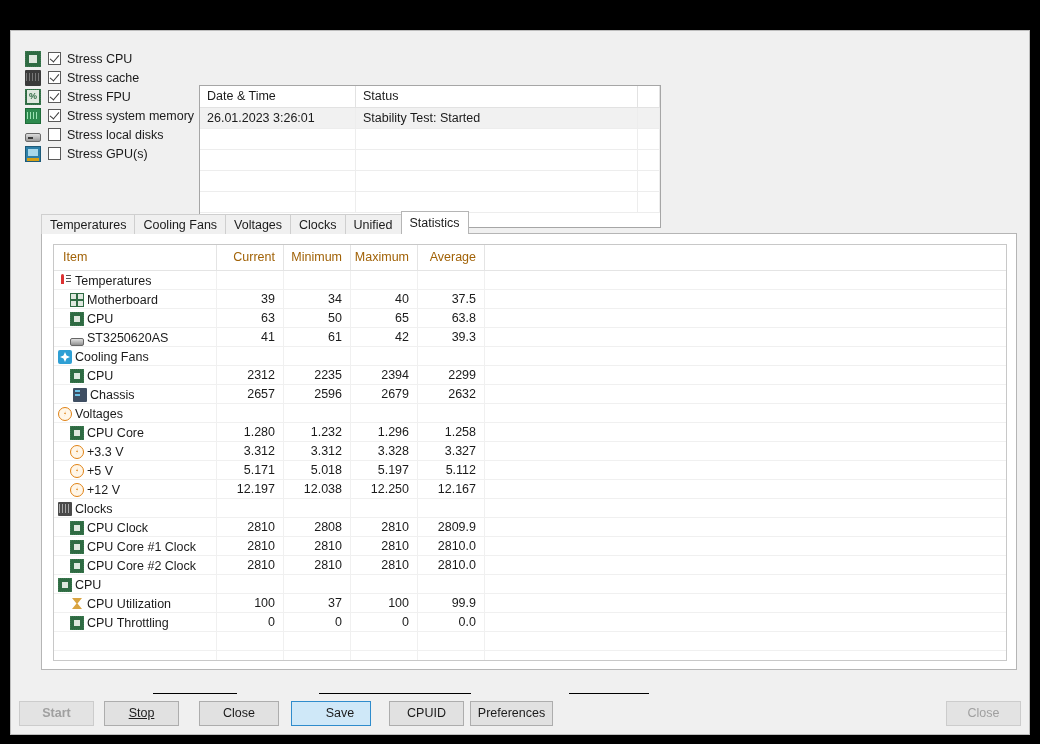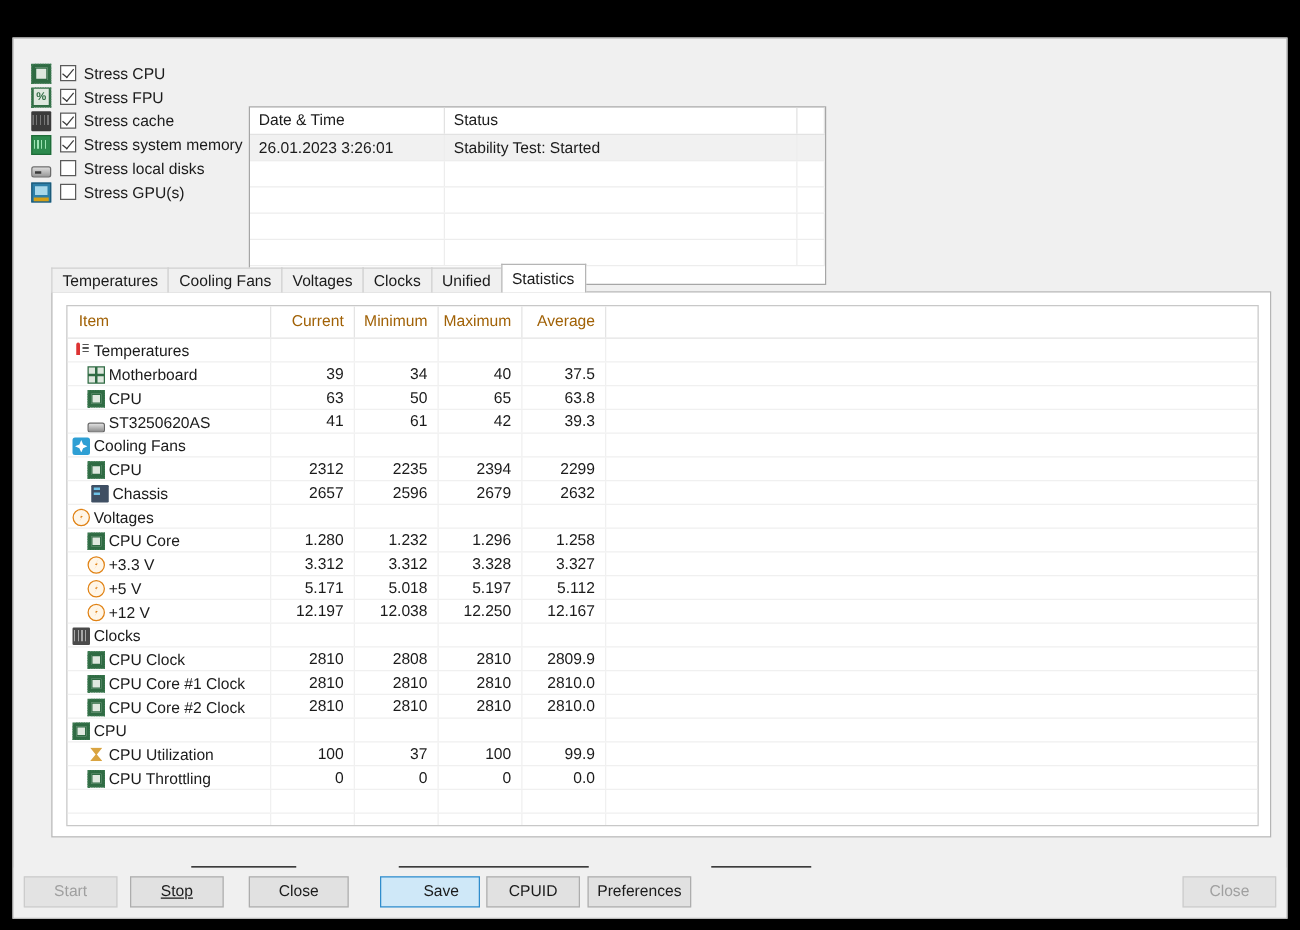--- a/index.html
+++ b/index.html
@@ -408,28 +408,28 @@
 
   <div id="top-area">
 
     <div id="stress-options">
         <div class="stress-row">
           <span class="stress-icon ic-chip"></span>
           <span class="cbx checked"></span>
           <span class="stress-label">Stress CPU</span>
         </div>
         <div class="stress-row">
+          <span class="stress-icon ic-cache"></span>
+          <span class="cbx checked"></span>
+          <span class="stress-label">Stress cache</span>
+        </div>
+        <div class="stress-row">
           <span class="stress-icon ic-fpu"></span>
           <span class="cbx checked"></span>
           <span class="stress-label">Stress FPU</span>
-        </div>
-        <div class="stress-row">
-          <span class="stress-icon ic-cache"></span>
-          <span class="cbx checked"></span>
-          <span class="stress-label">Stress cache</span>
         </div>
         <div class="stress-row">
           <span class="stress-icon ic-ram"></span>
           <span class="cbx checked"></span>
           <span class="stress-label">Stress system memory</span>
         </div>
         <div class="stress-row">
           <span class="stress-icon ic-disk"></span>
           <span class="cbx"></span>
           <span class="stress-label">Stress local disks</span>
@@ -756,22 +756,22 @@
     <div class="lcd" style="left:142px; width:84px;">No battery</div>
 
     <div class="stat-label" style="left:243px;">Test Started:</div>
     <div class="lcd" style="left:308px; width:152px;">26.01.2023 3:26:01</div>
 
     <div class="stat-label" style="left:477px;">Elapsed Time:</div>
     <div class="lcd" style="left:558px; width:80px;">00:36:58</div>
   </div>
 
   <div id="button-bar">
-    <div class="btn disabled" style="left:8px;  width:75px;">Start</div>
+    <div class="btn disabled" style="left:8px;  width:75px;font-weight:bold;">Start</div>
     <div class="btn" style="left:93px; width:75px;text-decoration:underline;">Stop</div>
     <div class="btn" style="left:188px;width:80px;">Close</div>
-    <div class="btn focused" style="left:293px;width:80px;padding-left:18px;">Save</div>
+    <div class="btn focused" style="left:280px;width:80px;padding-left:18px;">Save</div>
     <div class="btn" style="left:378px;width:75px;">CPUID</div>
     <div class="btn" style="left:459px;width:83px;">Preferences</div>
     <div class="btn disabled" style="left:935px;width:75px;">Close</div>
   </div>
 
 </div>
 
 </body></html>

